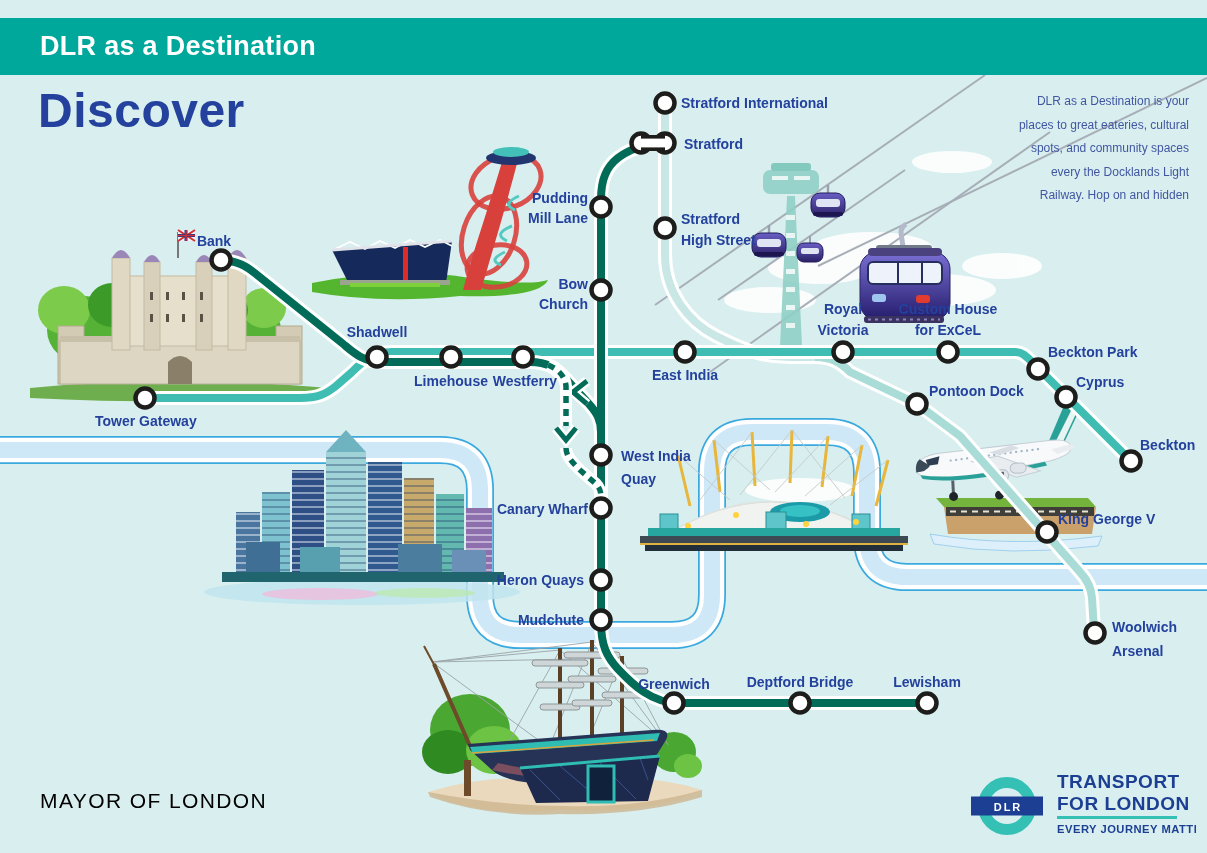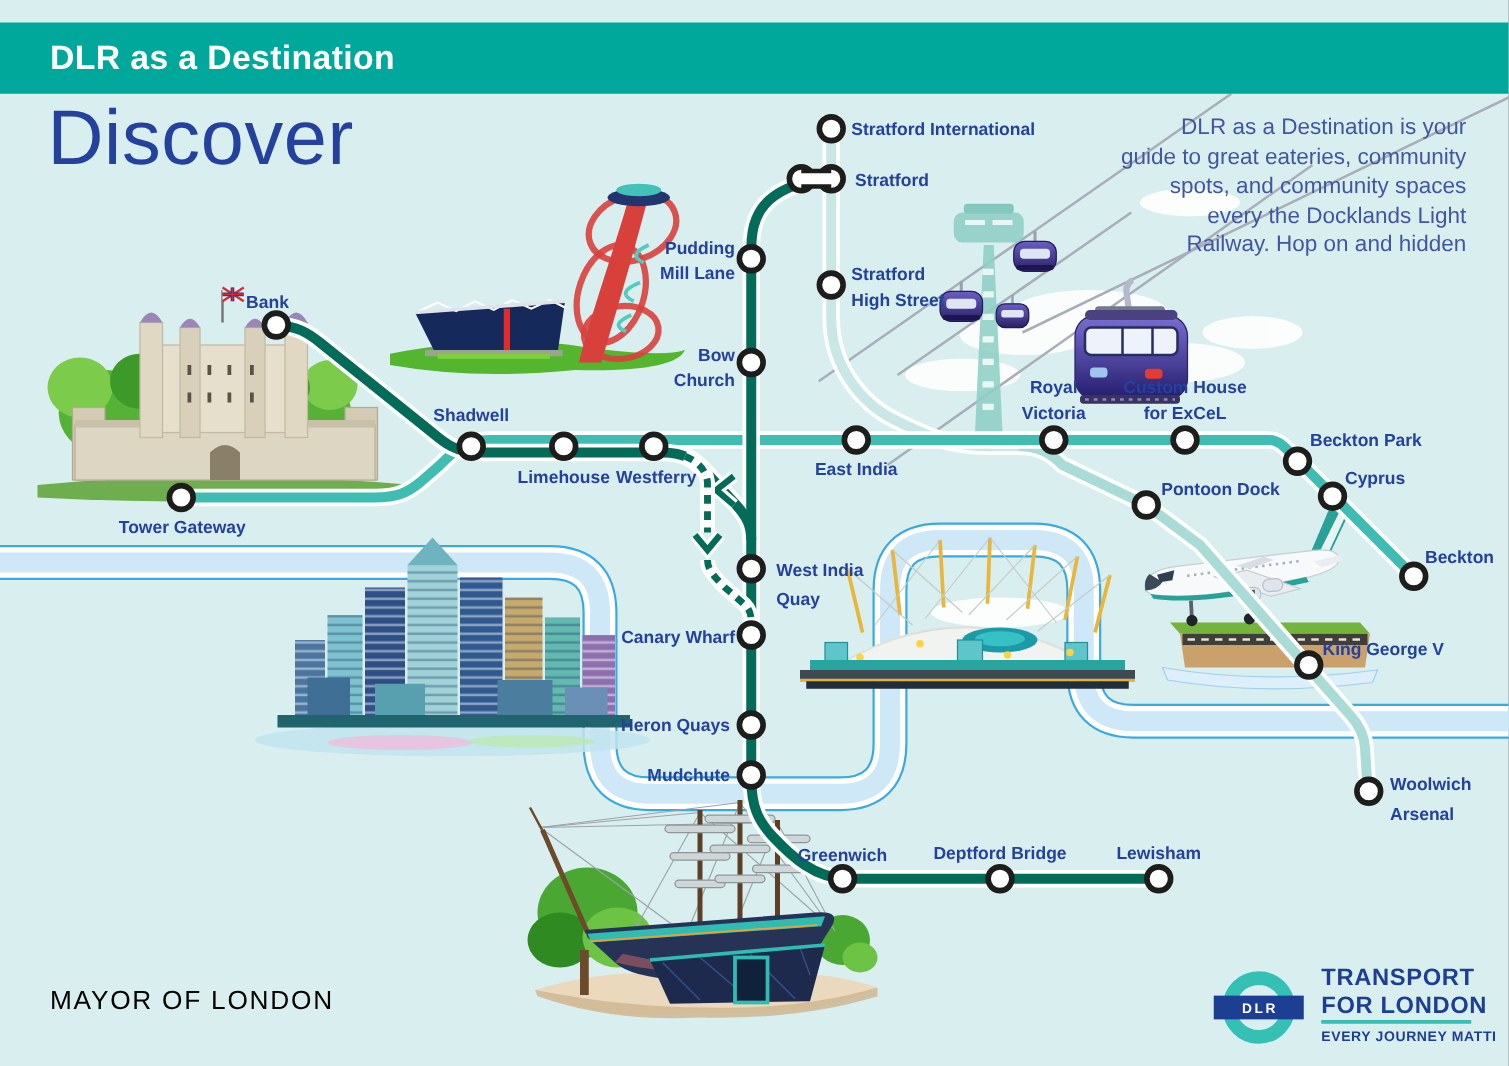--- a/index.html
+++ b/index.html
@@ -1,24 +1,24 @@
 <!DOCTYPE html>
 <html><head>
 <meta charset="utf-8">
 <style>
   html,body{margin:0;padding:0;background:#888;}
   .page{position:relative;width:1207px;height:853px;overflow:hidden;background:#d9efef;
         font-family:"Liberation Sans",sans-serif;}
   .header{position:absolute;left:0;top:0;width:1207px;height:57px;background:#00a79b;margin-top:18px;}
   .header-title{position:absolute;left:40px;top:13px;color:#ffffff;font-size:27px;font-weight:bold;letter-spacing:.3px;}
   .hero{position:absolute;left:38px;top:86px;color:#23419d;}
-  .hero-title{font-size:62px;font-weight:normal;letter-spacing:.5px;line-height:50px;}
+  .hero-title{font-size:48px;font-weight:bold;letter-spacing:.5px;line-height:50px;}
   .hero-sub{font-size:31px;font-weight:bold;line-height:34px;margin-top:1px;}
-  .intro{position:absolute;right:34px;top:90px;width:280px;text-align:right;color:#4156a1;
-         font-size:18px;line-height:23.5px;}
+  .intro{position:absolute;right:18px;top:90px;width:280px;text-align:right;color:#4156a1;
+         font-size:12px;line-height:23.5px;}
   .mayor{position:absolute;left:40px;top:789px;color:#000000;font-size:21px;letter-spacing:1.4px;}
   .mapsvg{position:absolute;left:0;top:0;}
   text.stn{font-family:"Liberation Sans",sans-serif;font-size:14px;font-weight:bold;fill:#23419d;}
   .tfl-logo{position:absolute;left:956px;top:765px;}
   text.tfl-big{font-family:"Liberation Sans",sans-serif;font-size:19px;font-weight:bold;fill:#1c3f94;letter-spacing:.5px;}
   text.tfl-small{font-family:"Liberation Sans",sans-serif;font-size:11.2px;font-weight:bold;fill:#1c3f94;letter-spacing:.5px;}
   text.tfl-dlr{font-family:"Liberation Sans",sans-serif;font-size:11px;font-weight:bold;fill:#ffffff;letter-spacing:2px;}
 </style>
 </head>
 <body>
@@ -427,21 +427,21 @@
   <div class="header">
     <div class="header-title">DLR as a Destination</div>
   </div>
 
   <div class="hero">
     <div class="hero-title">Discover</div>
   </div>
 
   <div class="intro">
     <div>DLR as a Destination is your</div>
-    <div>guide to great eateries, community</div>
+    <div>places to great eateries, cultural</div>
     <div>spots, and community spaces</div>
     <div>every the Docklands Light</div>
     <div>Railway. Hop on and hidden</div>
   </div>
 
   <div class="mayor">MAYOR OF LONDON</div>
 
   <svg class="tfl-logo" width="240" height="80" viewBox="0 0 240 80">
     <circle cx="51" cy="41" r="23.5" fill="none" stroke="#35c0b5" stroke-width="11"></circle>
     <rect x="15" y="31.5" width="72" height="19" fill="#1c3f94"></rect>

